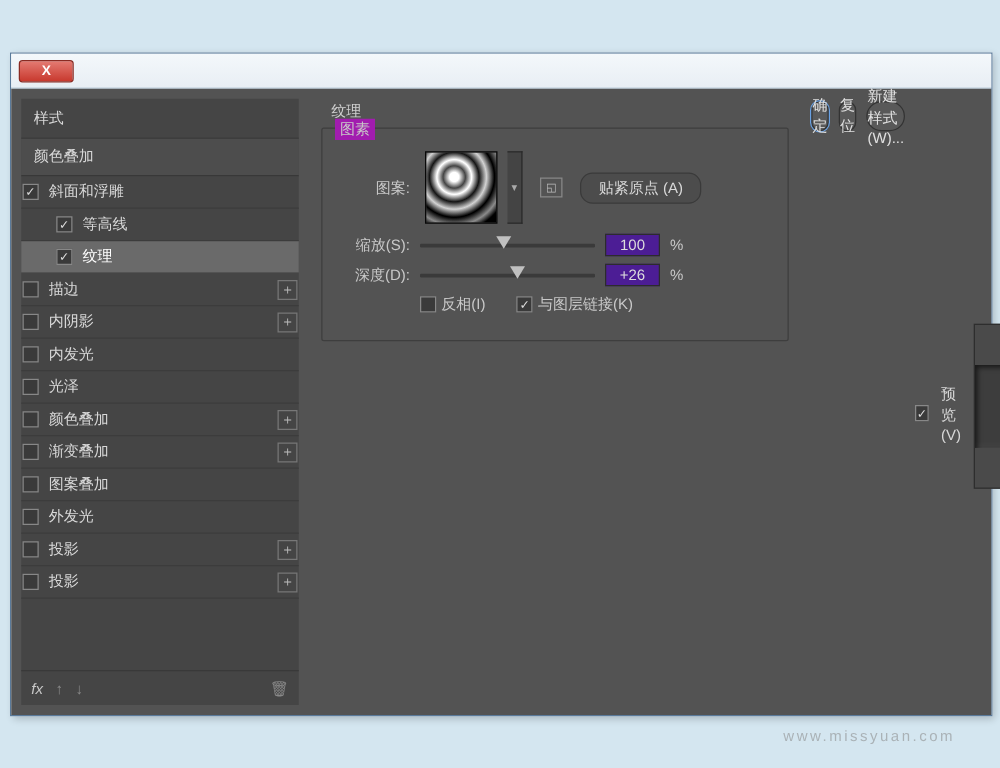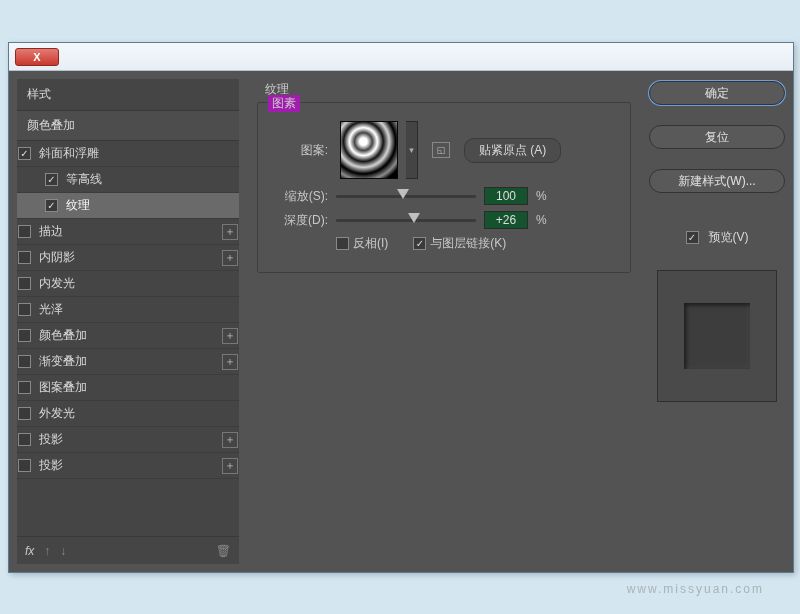--- a/index.html
+++ b/index.html
@@ -31,25 +31,25 @@
 .pat-label { width: 56px; text-align: right; color: #c8c8c8; }
 .pat-swatch { width: 58px; height: 58px; border: 1px solid #2a2a2a; background: radial-gradient(circle at 40% 35%, #eee 6%, #555 18%, #ddd 28%, #333 40%, #bbb 52%, #222 65%, #888 78%, #111 90%); background-size: 100% 100%; filter: grayscale(1) contrast(1.4); margin-left: 4px; }
 .pat-drop { width: 12px; height: 58px; background: #444; border: 1px solid #2a2a2a; border-left: none; display: flex; align-items: center; justify-content: center; color: #aaa; font-size: 9px; }
 .snap-icon { width: 18px; height: 16px; border: 1px solid #888; display: flex; align-items: center; justify-content: center; color: #bbb; font-size: 9px; margin: 0 6px; }
 .snap-btn { border: 1px solid #3a3a3a; border-radius: 10px; background: #4c4c4c; color: #d8d8d8; padding: 3px 14px; cursor: pointer; }
 .slider-row { display: flex; align-items: center; gap: 8px; margin: 6px 0; }
 .slider-label { width: 56px; text-align: right; color: #c8c8c8; }
 .slider { flex: 0 0 140px; height: 14px; position: relative; }
 .slider-track { position: absolute; top: 6px; left: 0; right: 0; height: 3px; background: #3a3a3a; border-radius: 1px; }
 .slider-thumb { position: absolute; top: 0; width: 0; height: 0; border-left: 6px solid transparent; border-right: 6px solid transparent; border-top: 10px solid #c0c0c0; transform: translateX(-6px); }
-.num-field { width: 44px; height: 18px; background: #14532d; border: 1px solid #2c2c2c; color: #ddd; text-align: center; line-height: 16px; }
+.num-field { width: 44px; height: 18px; background: #4c1d95; border: 1px solid #2c2c2c; color: #ddd; text-align: center; line-height: 16px; }
 .unit { color: #c8c8c8; }
 .chk2 { width: 13px; height: 13px; border: 1px solid #888; background: #3a3a3a; display: inline-flex; align-items: center; justify-content: center; color: #ddd; font-size: 10px; margin-right: 4px; }
 .chk2.on::after { content: "✓"; }
-.right-col { width: 136px; display: flex; flex-direction: column; gap: 20px; padding-top: 2px; }
+.right-col { width: 136px; display: flex; flex-direction: row; gap: 8px; padding-top: 2px; }
 .btn { border: 1px solid #333; border-radius: 12px; background: #595959; color: #e0e0e0; height: 24px; display: flex; align-items: center; justify-content: center; cursor: pointer; }
 .btn.primary { box-shadow: 0 0 0 1px #6aa0e0; }
 .preview-row { display: flex; align-items: center; justify-content: center; gap: 6px; color: #d8d8d8; margin-top: 16px; }
 .preview-box { width: 120px; height: 132px; border: 1px solid #2e2e2e; background: #4a4a4a; margin-top: 4px; align-self: center; display: flex; align-items: center; justify-content: center; }
 .preview-inner { width: 66px; height: 66px; background: #3d3d3d; box-shadow: inset 2px 2px 4px rgba(0,0,0,0.6), inset -2px -2px 4px rgba(255,255,255,0.05); }
 .watermark { position: absolute; right: 36px; bottom: 16px; color: #888; font-size: 18px; text-align: right; line-height: 1.5; opacity: 0.55; font-family: "Microsoft YaHei"; pointer-events: none; }
 .watermark .url { letter-spacing: 2px; font-family: Arial; }
 </style>
 </head>
 <body>

